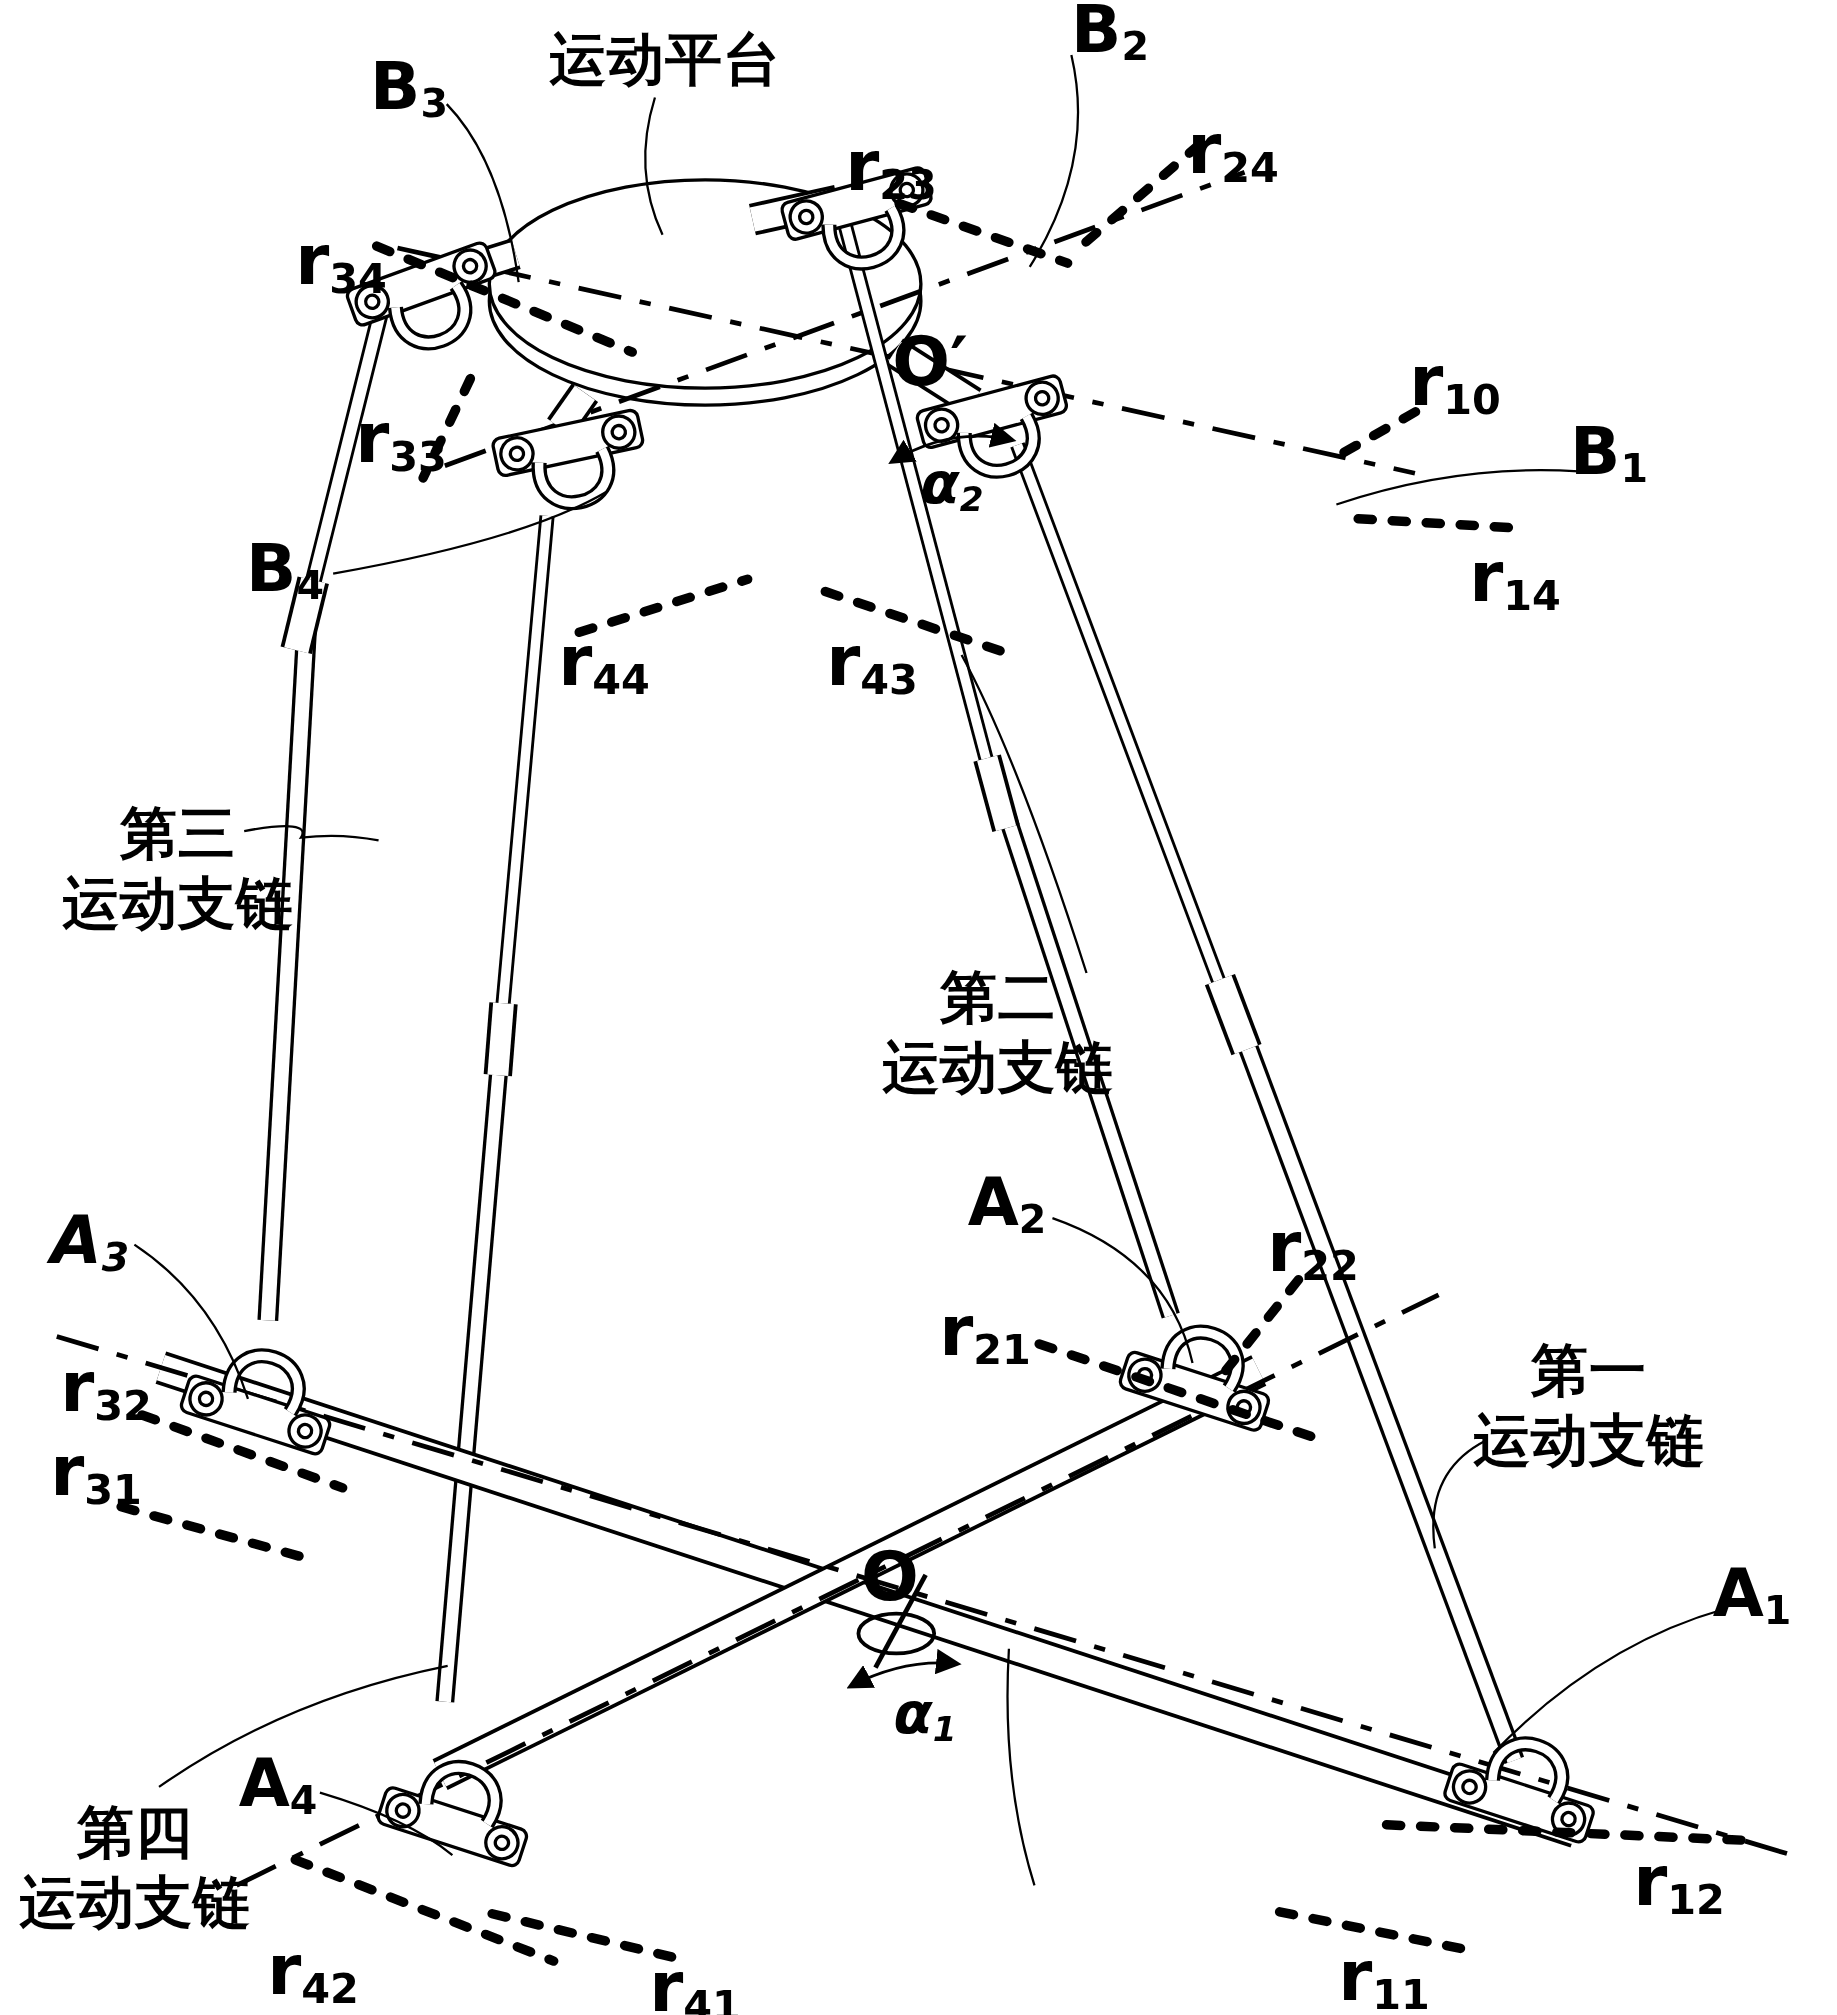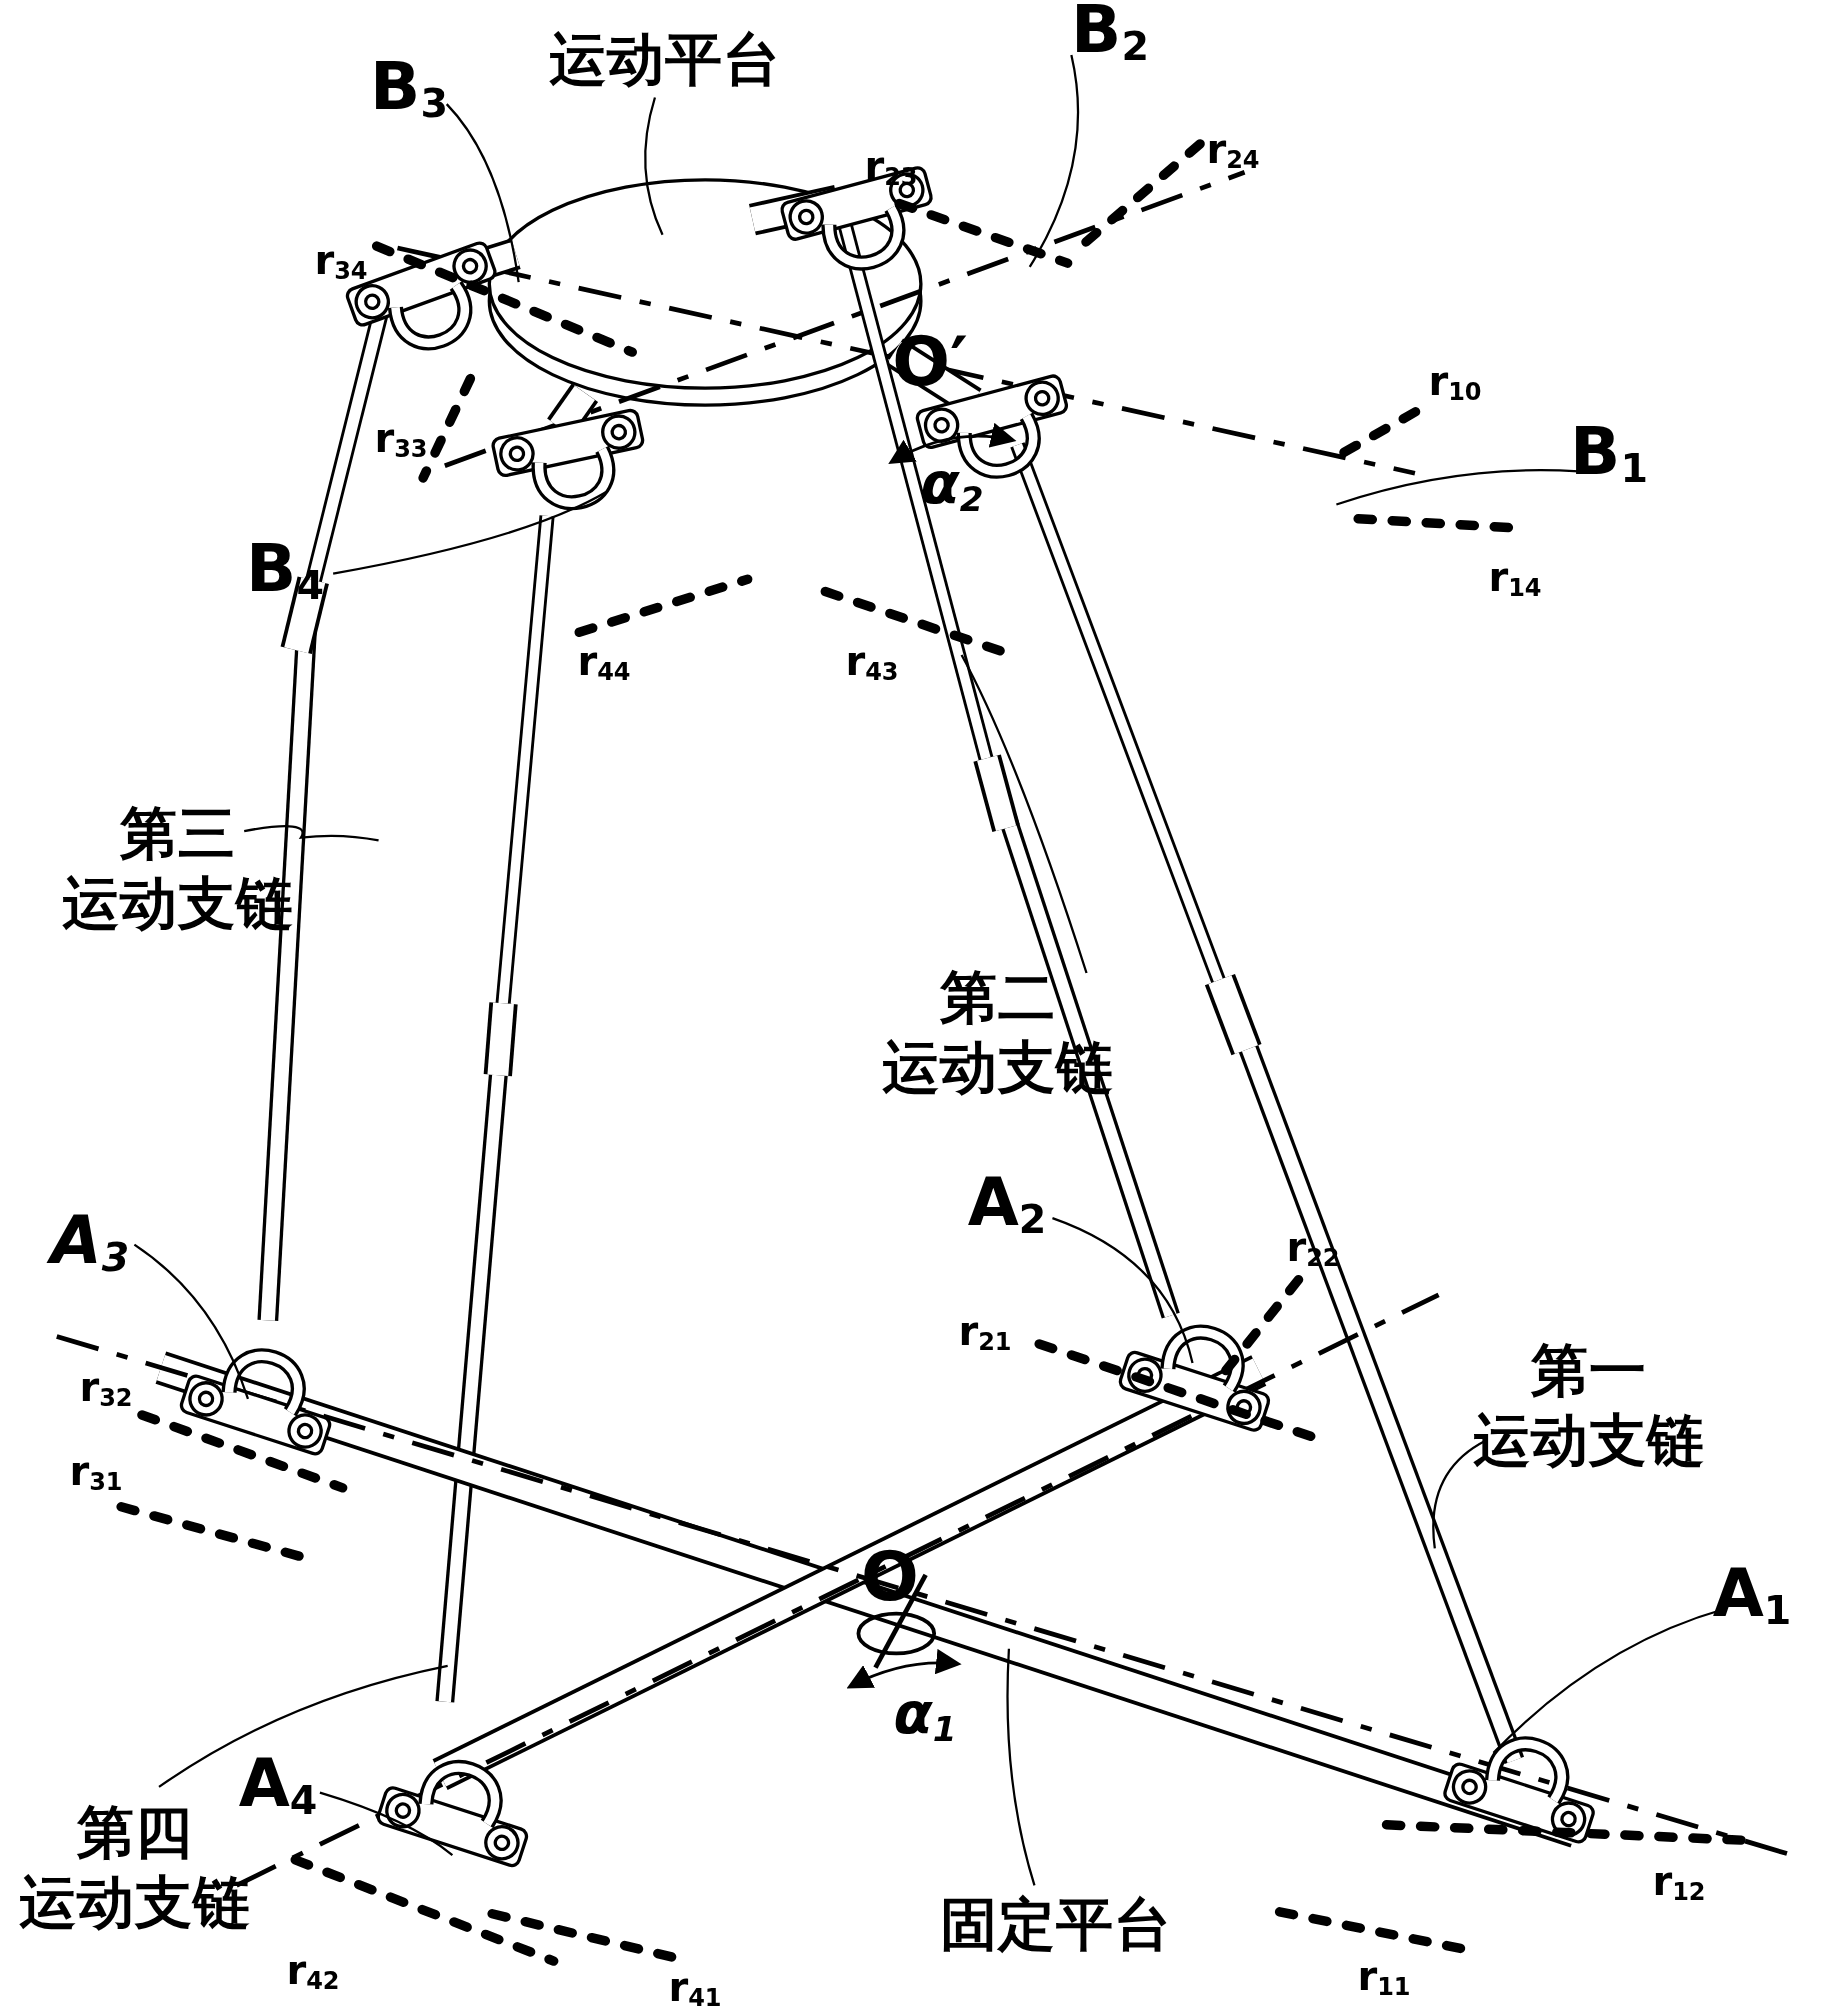--- a/index.html
+++ b/index.html
@@ -9,21 +9,21 @@
     font-family:"DejaVu Sans","Liberation Sans",sans-serif;
   }
   .art { position:absolute; left:0; top:0; width:100%; height:100%; }
   .label-layer { position:absolute; left:0; top:0; width:100%; height:100%; pointer-events:none; }
   .lbl {
     position:absolute; transform:translate(-50%,-50%);
     color:#000; font-weight:bold; white-space:pre-line; text-align:center;
     line-height:1.22; pointer-events:none;
   }
   .letter { font-size:66px; }
-  .axis   { font-size:40px; }
+  .axis   { font-size:69px; }
   .cn     { font-size:57px; letter-spacing:0.9px; }
   .origin { font-size:68px; }
   .alpha  { font-size:57px; font-style:italic; }
   .sub    { font-size:0.6em; vertical-align:-0.22em; }
   
   .part  { fill:#fff; stroke:#000; stroke-width:3.5px; }
   .partn { fill:none; stroke:#000; stroke-width:4px; }
   .tb { stroke:#000; fill:none; }
   .tw { stroke:#fff; fill:none; }
   .dashdot { stroke:#000; stroke-width:5px; fill:none; stroke-dasharray:46 20 12 20; }
@@ -219,21 +219,20 @@
       <div class="lbl cn" style="left: 1589px; top: 1406px;"><span>第一
 运动支链</span></div>
       <div class="lbl axis" style="left: 106px; top: 1388px;"><span>r</span><span class="sub">32</span></div>
       <div class="lbl axis" style="left: 96px; top: 1472px;"><span>r</span><span class="sub">31</span></div>
       <div class="lbl origin" style="left: 890px; top: 1577px;"><span>O</span></div>
       <div class="lbl alpha" style="left: 909px; top: 1715px; margin-left: 16px;"><span>α</span><span class="sub">1</span></div>
       <div class="lbl letter" style="left: 1752px; top: 1594px;"><span>A</span><span class="sub">1</span></div>
       <div class="lbl cn" style="left: 129px; top: 1868px; margin-left: 6px;"><span>第四
 运动支链</span></div>
       <div class="lbl letter" style="left: 278px; top: 1784px;"><span>A</span><span class="sub">4</span></div>
-      <div class="lbl cn" style="left: 1056px; top: 1925px;"><span>固定平台</span></div>
       <div class="lbl axis" style="left: 313px; top: 1971px;"><span>r</span><span class="sub">42</span></div>
       <div class="lbl axis" style="left: 695px; top: 1988px;"><span>r</span><span class="sub">41</span></div>
       <div class="lbl axis" style="left: 1679px; top: 1882px;"><span>r</span><span class="sub">12</span></div>
       <div class="lbl axis" style="left: 1384px; top: 1977px;"><span>r</span><span class="sub">11</span></div>
     </div>
 
 </div>
 
 
 </body></html>

